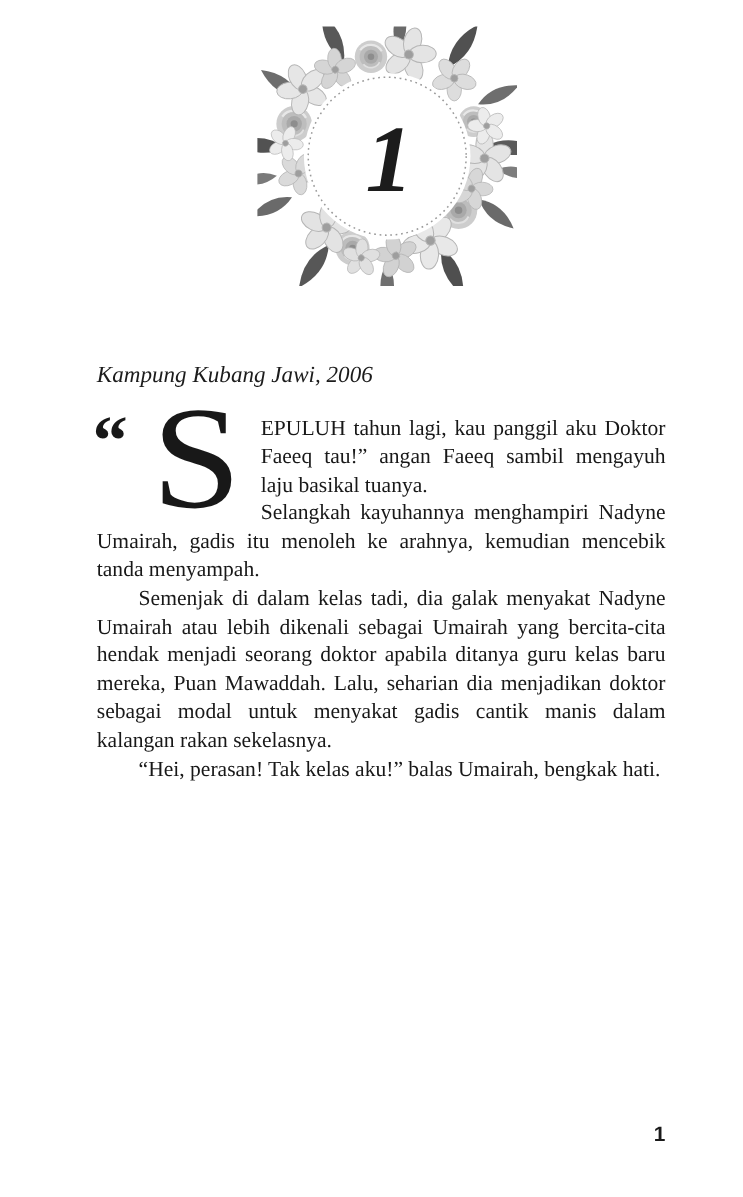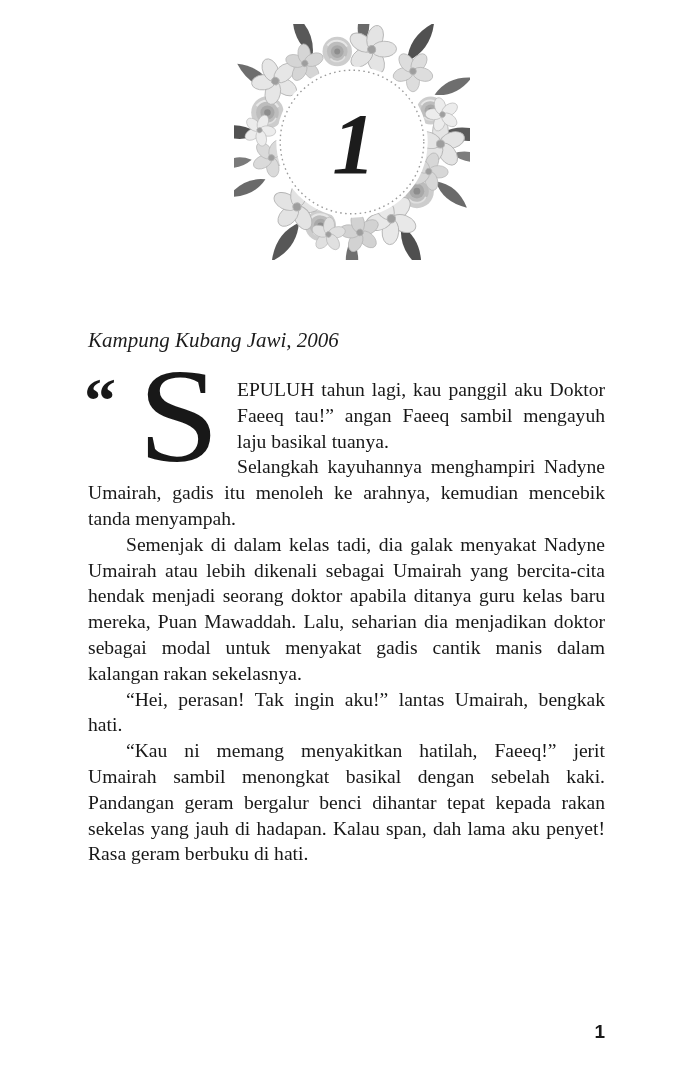--- a/index.html
+++ b/index.html
@@ -158,19 +158,18 @@
 
   <div class="body-text">
     <p class="first">
       <span class="dropcap">
           <span class="dc-quote">“</span>
           <span class="dc-letter">S</span>
         </span><span>EPULUH tahun lagi, kau panggil aku Doktor Faeeq tau!” angan Faeeq sambil mengayuh laju basikal tuanya.</span>
     </p>
     <p class="noindent">Selangkah kayuhannya menghampiri Nadyne Umairah, gadis itu menoleh ke arahnya, kemudian mencebik tanda menyampah.</p>
     <p>Semenjak di dalam kelas tadi, dia galak menyakat Nadyne Umairah atau lebih dikenali sebagai Umairah yang bercita-cita hendak menjadi seorang doktor apabila ditanya guru kelas baru mereka, Puan Mawaddah. Lalu, seharian dia menjadikan doktor sebagai modal untuk menyakat gadis cantik manis dalam kalangan rakan sekelasnya.</p>
-    <p>“Hei, perasan! Tak ingin aku!” lantas Umairah, bengkak hati.</p>
-    <p>“Kau ni memang menyakitkan hatilah, Faeeq!” jerit Umairah sambil menongkat basikal dengan sebelah kaki. Pandangan geram bergalur benci dihantar tepat kepada rakan sekelas yang jauh di hadapan. Kalau span, dah lama aku penyet! Rasa geram berbuku di hati.</p>
+    <p>“Hei, perasan! Tak kelas aku!” balas Umairah, bengkak hati.</p>
   </div>
 
   <div class="page-number">1</div>
 
 </div>
 
 </body></html>

